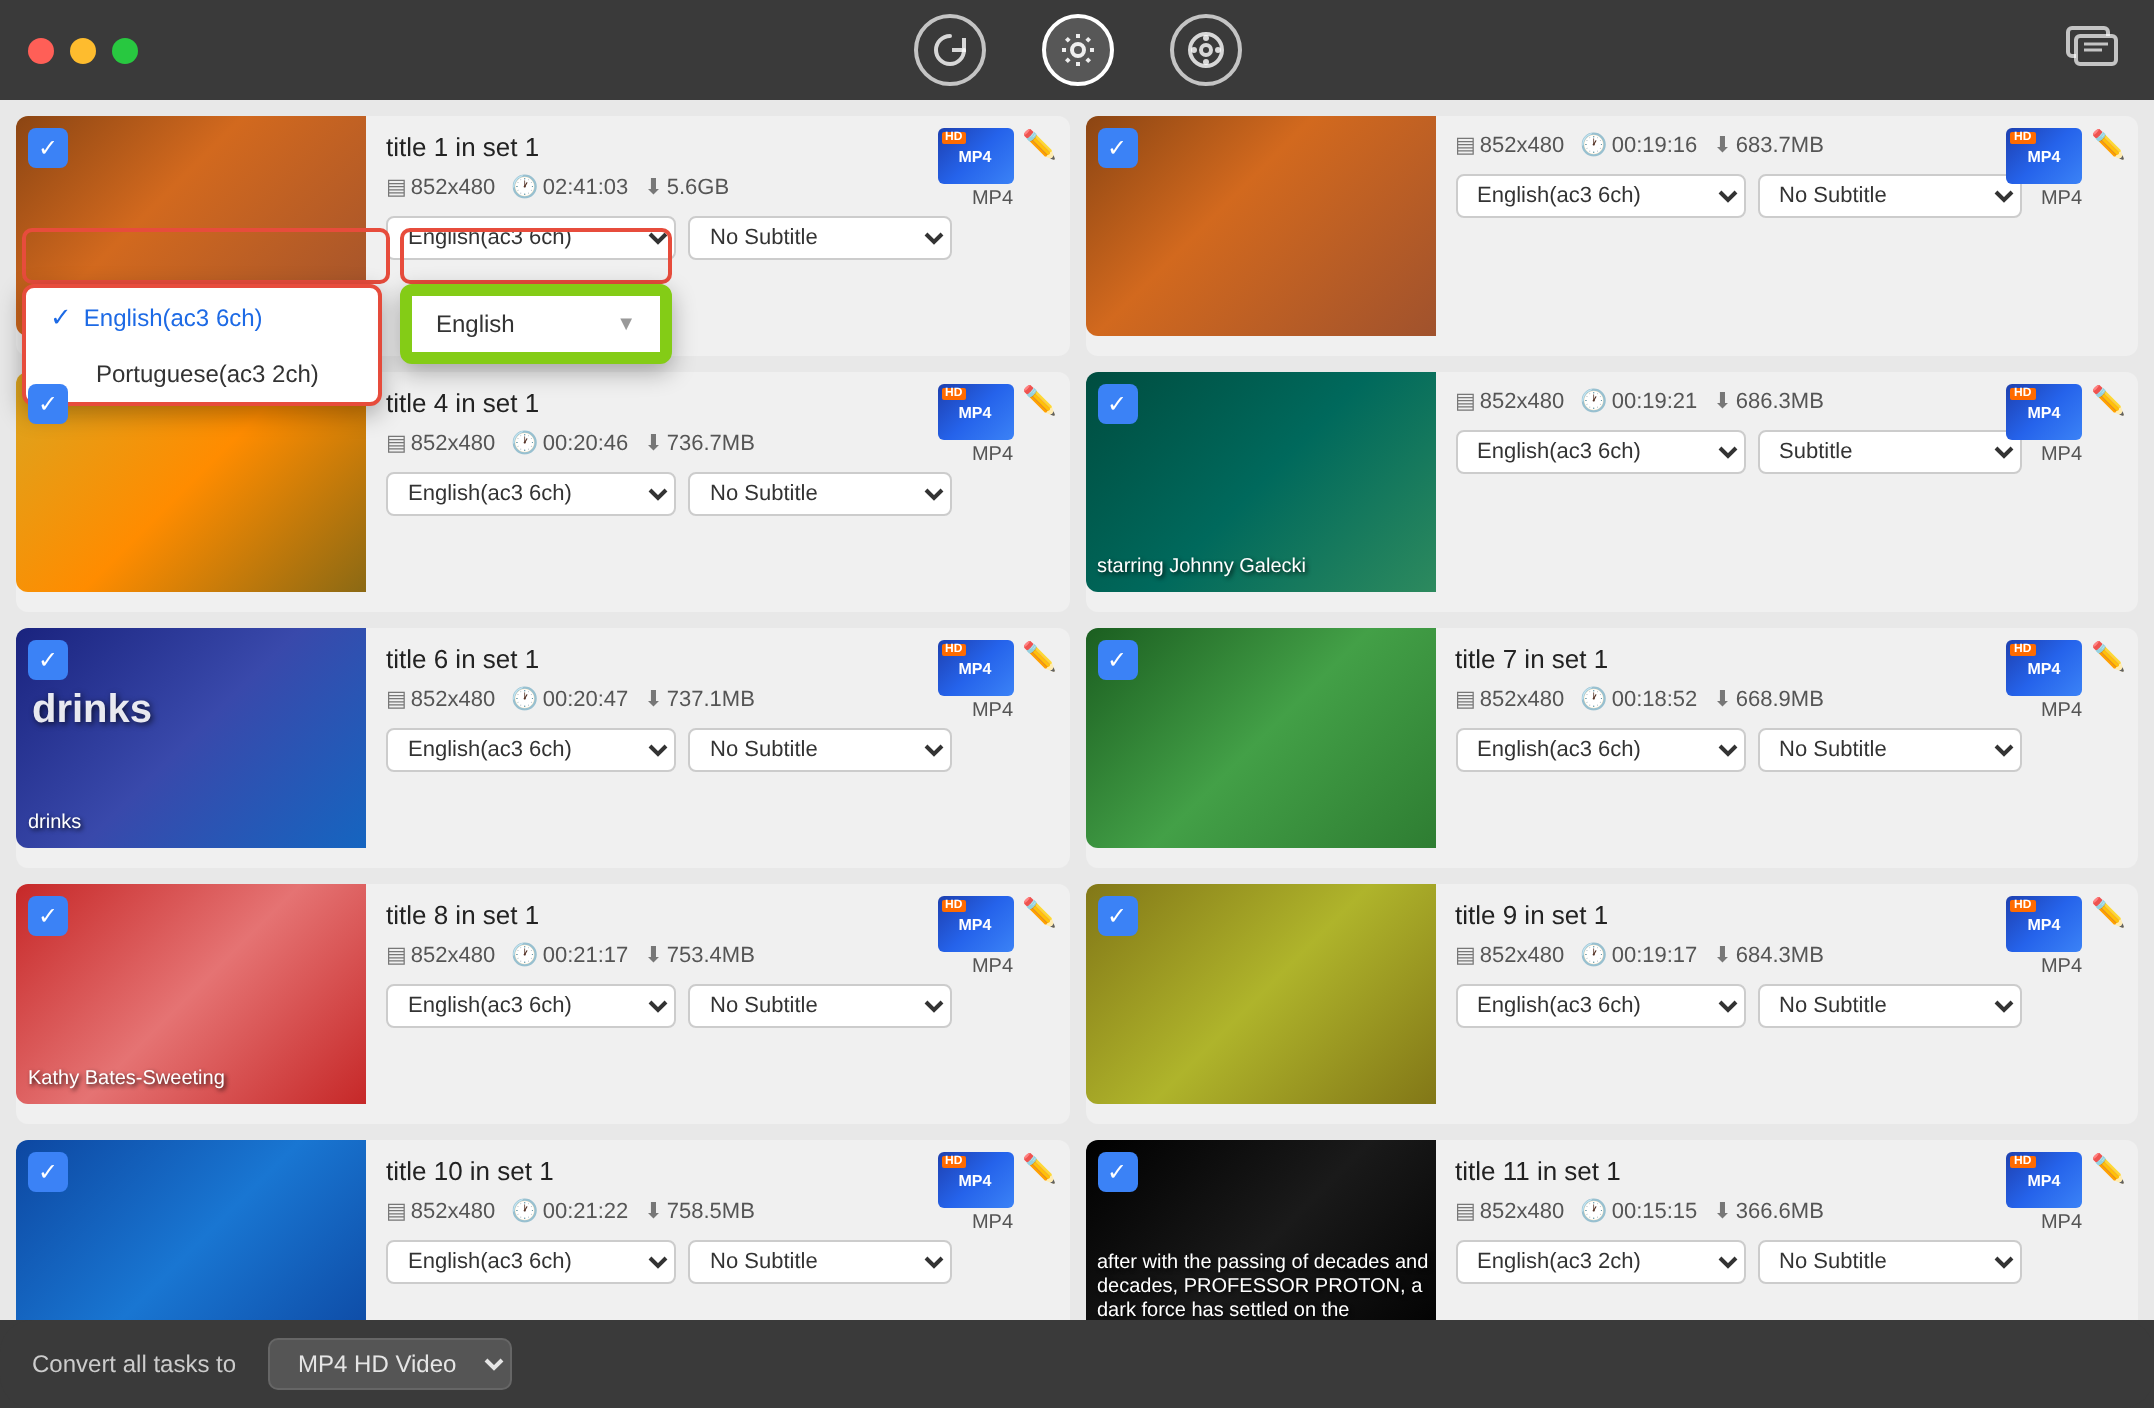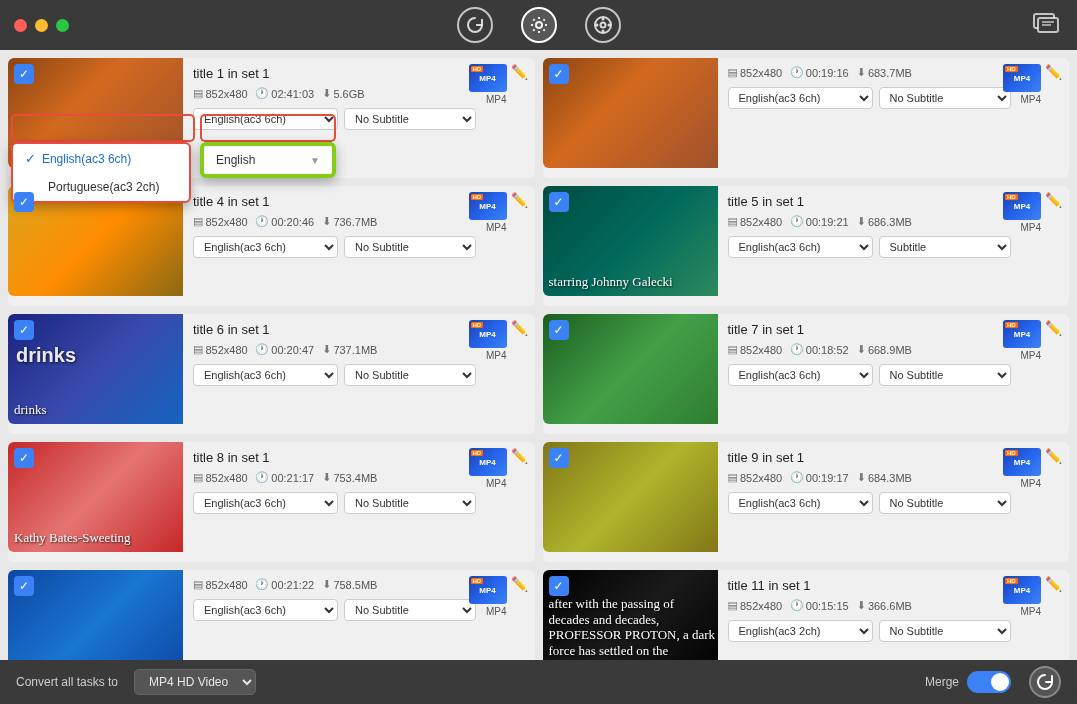--- a/index.html
+++ b/index.html
@@ -250,24 +250,23 @@
     .thumb-bg-pink { background: linear-gradient(135deg, #c62828 0%, #e57373 50%, #c62828 100%); }
     .thumb-bg-green { background: linear-gradient(135deg, #1b5e20 0%, #43a047 50%, #2e7d32 100%); }
     .thumb-bg-olive { background: linear-gradient(135deg, #827717 0%, #afb42b 50%, #827717 100%); }
     .thumb-bg-navy { background: linear-gradient(135deg, #0d47a1 0%, #1976d2 50%, #0d47a1 100%); }
     .thumb-bg-black { background: linear-gradient(135deg, #000 0%, #1a1a1a 50%, #000 100%); }
 
     
     .thumb-actor {
       position: absolute;
       bottom: 6px; left: 6px;
-      font-size: 13px; color: #fff;
+      font-size: 10px; color: #fff;
       text-shadow: 1px 1px 2px rgba(0,0,0,0.8);
       line-height: 1.2;
-      font-family: Liberation Serif, serif;
     }
 
     
     .main::-webkit-scrollbar { width: 6px; }
     .main::-webkit-scrollbar-track { background: #ddd; }
     .main::-webkit-scrollbar-thumb { background: #bbb; border-radius: 3px; }
   </style>
 </head>
 <body>
 
@@ -423,21 +422,20 @@
   </div>
       <div class="item-card">
     <div class="item-thumb thumb-bg-teal">
       <div class="check-badge">✓</div>
       <div class="thumb-actor">starring
 Johnny Galecki</div>
 
     </div>
     <div class="item-info">
       <div class="pencil-icon">✏️</div>
-      <div class="item-title">title 5 in set 1</div>
       <div class="item-meta">
         <div class="meta-item">
           <span class="meta-icon">▤</span>
           <span>852x480</span>
         </div>
         <div class="meta-item">
           <span class="meta-icon">🕐</span>
           <span>00:19:21</span>
         </div>
         <div class="meta-item">
@@ -605,20 +603,21 @@
       </div>
     </div>
   </div>
       <div class="item-card">
     <div class="item-thumb thumb-bg-navy">
       <div class="check-badge">✓</div>
 
     </div>
     <div class="item-info">
       <div class="pencil-icon">✏️</div>
+      <div class="item-title">title 10 in set 1</div>
       <div class="item-meta">
         <div class="meta-item">
           <span class="meta-icon">▤</span>
           <span>852x480</span>
         </div>
         <div class="meta-item">
           <span class="meta-icon">🕐</span>
           <span>00:21:22</span>
         </div>
         <div class="meta-item">
@@ -682,50 +681,40 @@
   </div>
     </div>
 
   <div class="bottom-bar">
     <div style="display:flex;align-items:center;gap:8px;">
       <span class="convert-label">Convert all tasks to</span>
       <select class="convert-select">
         <option>MP4 HD Video</option>
       </select>
     </div>
-    <div class="merge-section">
-      <span class="merge-label">Merge</span>
-      <div class="toggle"></div>
-      <div class="start-btn">
-        <svg width="18" height="18" viewBox="0 0 18 18" fill="none">
-          <path d="M9 2 A7 7 0 1 0 16 9" stroke="#fff" stroke-width="2" stroke-linecap="round" fill="none"></path>
-          <polyline points="16,3 16,9 10,9" fill="none" stroke="#fff" stroke-width="2" stroke-linecap="round" stroke-linejoin="round"></polyline>
-        </svg>
-      </div>
-    </div>
   </div>
 </div>
 
 <div style="position:fixed;top:50px;left:0;width:1077px;height:calc(704px - 50px - 44px);pointer-events:none;overflow:hidden;">
   <div style="position:absolute;top:10px;left:8px;pointer-events:all;">
 
     <div style="position:absolute;top:54px;left:3px;width:184px;height:28px;border:2.5px solid #e74c3c;border-radius:5px;pointer-events:none;z-index:99;"></div>
 
     <div style="position:absolute;top:54px;left:192px;width:136px;height:28px;border:2.5px solid #e74c3c;border-radius:5px;pointer-events:none;z-index:99;"></div>
 
     <div style="position:absolute;top:82px;left:3px;background:#fff;border:2px solid #e74c3c;border-radius:6px;width:180px;box-shadow:0 4px 12px rgba(0,0,0,0.3);z-index:200;">
       <div style="padding:7px 12px;font-size:12px;color:#1d6ae5;display:flex;align-items:center;gap:6px;cursor:pointer;">
         <span style="color:#1d6ae5;font-size:13px;">✓</span>
         <span>English(ac3 6ch)</span>
       </div>
       <div style="padding:7px 12px;font-size:12px;color:#333;cursor:pointer;margin-left:23px;">
         <span>Portuguese(ac3 2ch)</span>
       </div>
     </div>
 
-    <div style="position:absolute;top:82px;left:192px;background:#fff;border:4px solid #84cc16;border-radius:6px;width:136px;box-shadow:0 4px 12px rgba(0,0,0,0.3);z-index:200;">
+    <div style="position:absolute;top:82px;left:192px;background:#fff;border:6px solid #84cc16;border-radius:6px;width:136px;box-shadow:0 4px 12px rgba(0,0,0,0.3);z-index:200;">
       <div style="padding:7px 12px;font-size:12px;color:#333;display:flex;align-items:center;justify-content:space-between;cursor:pointer;">
         <span>English</span>
         <span style="font-size:10px;color:#999;">▼</span>
       </div>
     </div>
   </div>
 </div>
 
 </body></html>

